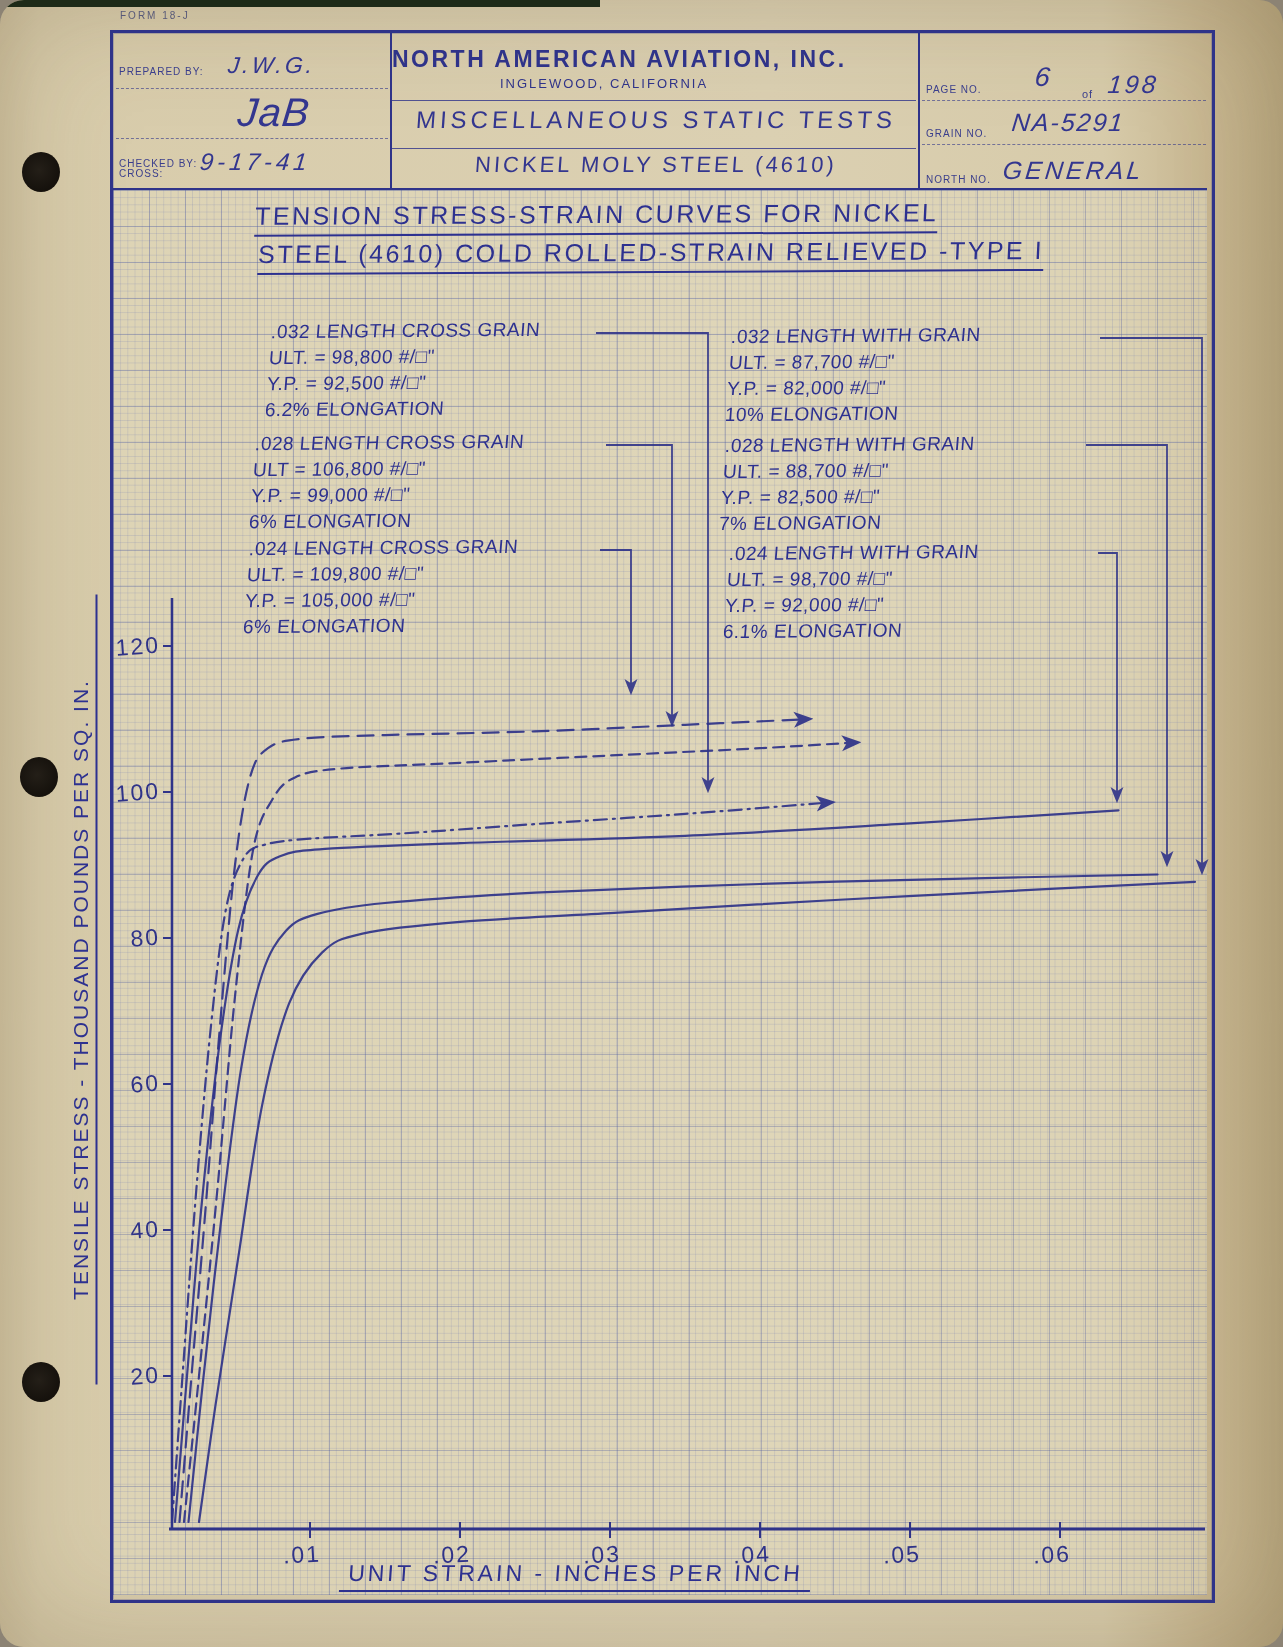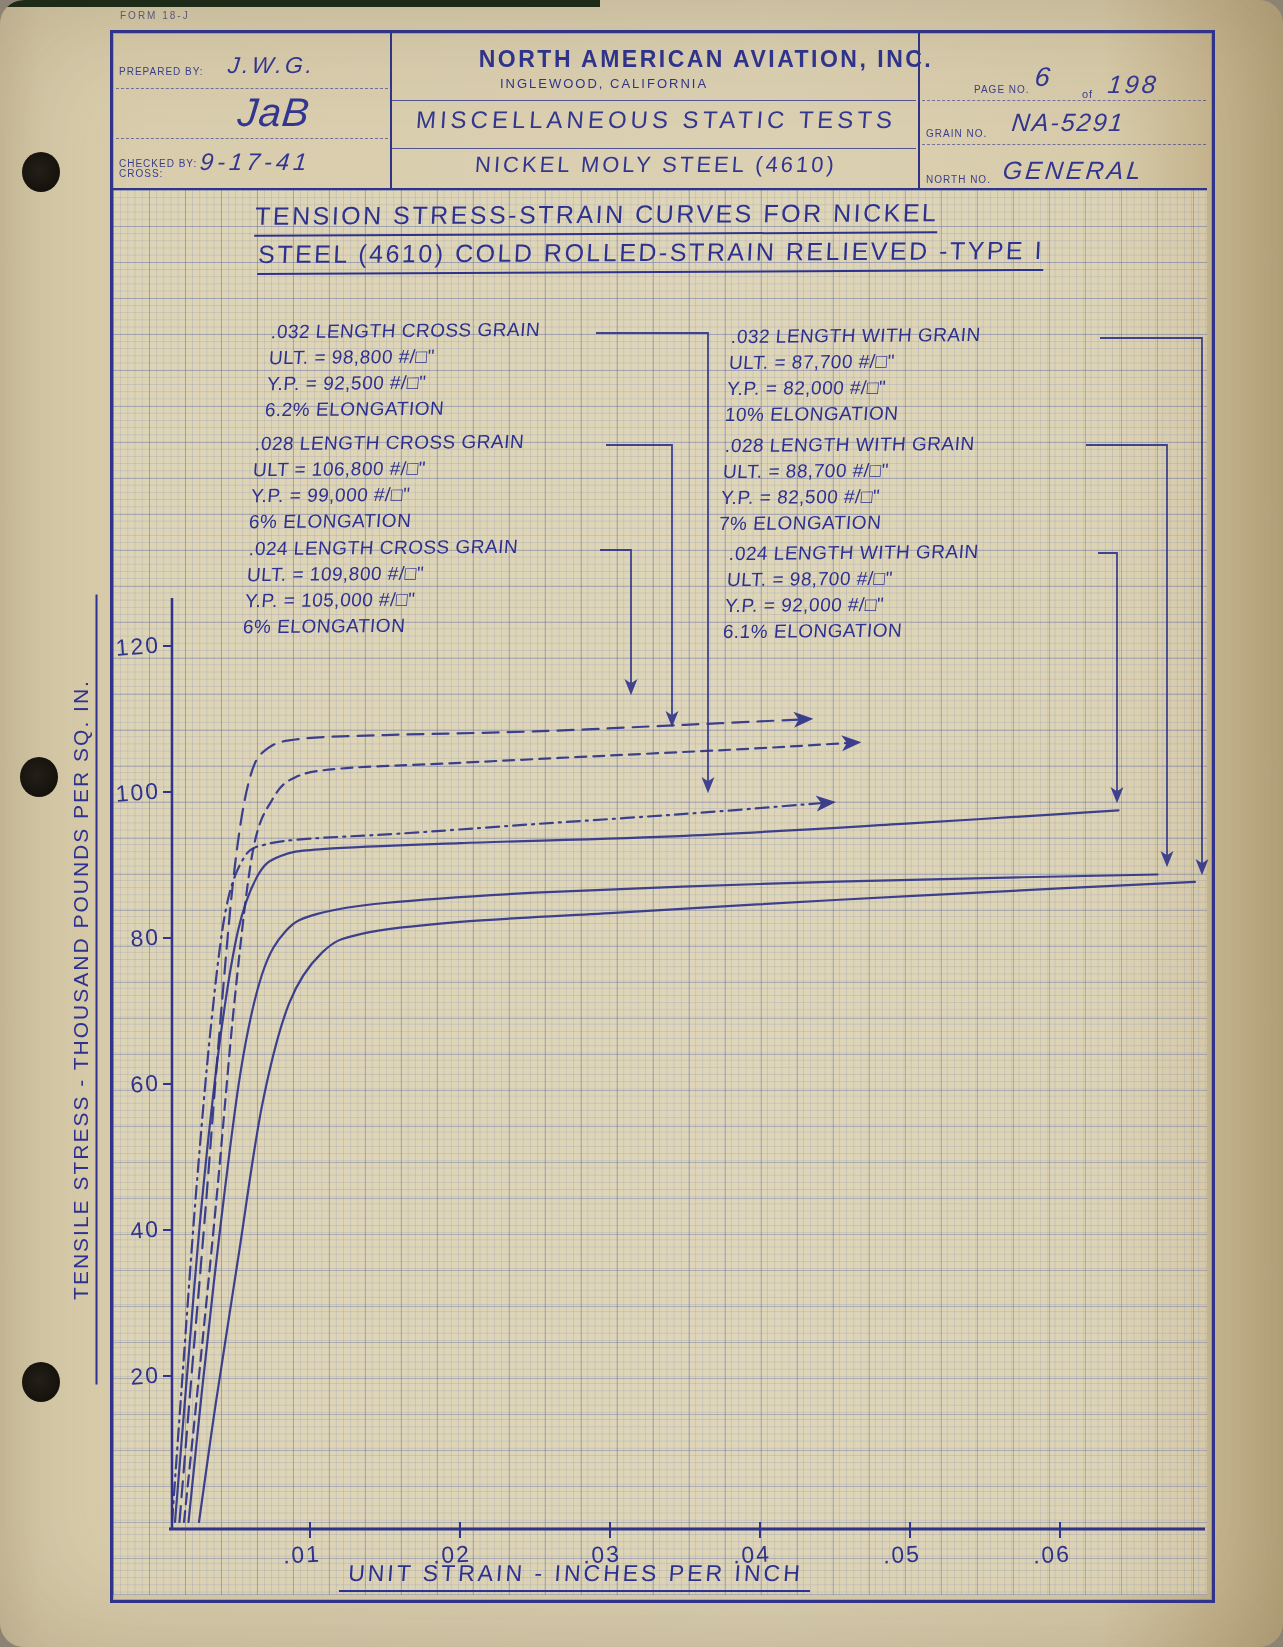--- a/index.html
+++ b/index.html
@@ -14,21 +14,21 @@
   .border-box{position:absolute;left:110px;top:30px;width:1099px;height:1567px;
     border:3px solid #2f3389;box-shadow:inset 0 0 0 1px rgba(47,51,137,.25);}
   
   .hdr-vline{position:absolute;top:30px;height:160px;width:2px;background:#2f3389;}
   .hdr-hline{position:absolute;left:113px;width:1094px;height:0;border-top:2px solid #2f3389;}
   .cell-line{position:absolute;height:0;}
   .dashed{border-top:1px dashed rgba(47,51,137,.6);}
   .solid-thin{border-top:1.5px solid rgba(47,51,137,.8);}
   .lbl{position:absolute;font-size:10px;letter-spacing:1px;color:#3a3e8c;}
   .hw{color:#33368f;font-style:italic;transform:skewX(-6deg);}
-  .company{position:absolute;left:392px;top:46px;width:628px;text-align:center;font-size:23px;font-weight:bold;letter-spacing:2.5px;color:#2f3389;}
+  .company{position:absolute;left:392px;top:46px;width:628px;text-align:left;font-size:23px;font-weight:bold;letter-spacing:2.5px;color:#2f3389;}
   .location{position:absolute;left:392px;top:76px;width:424px;text-align:center;font-size:13px;letter-spacing:2px;color:#2f3389;}
   .testcat{position:absolute;left:392px;top:106px;width:528px;text-align:center;font-size:24px;letter-spacing:4px;color:#33368f;transform:skewX(-4deg);}
   .material{position:absolute;left:392px;top:152px;width:528px;text-align:center;font-size:22px;letter-spacing:3px;color:#33368f;transform:skewX(-4deg);}
   
   .graph-area{position:absolute;left:113px;top:190px;width:1094px;height:1405px;
     background-color:rgba(225,218,190,.55);
     background-image:
       linear-gradient(rgba(82,94,160,.34) 1px,transparent 1px),
       linear-gradient(90deg,rgba(82,94,160,.34) 1px,transparent 1px),
       linear-gradient(rgba(112,122,178,.20) 1px,transparent 1px),
@@ -78,21 +78,21 @@
   <div class="lbl" style="left:119px;top:118px;margin-top:40px;">CHECKED BY:</div>
   <div class="hw" style="position:absolute;left:238px;top:90px;font-size:40px;letter-spacing:1px;">JaB</div>
   <div class="lbl" style="left:119px;top:168px;">CROSS:</div>
   <div class="hw" style="position:absolute;left:200px;top:148px;font-size:24px;letter-spacing:4px;">9-17-41</div>
 
   <div class="company">NORTH AMERICAN AVIATION, INC.</div>
   <div class="location">INGLEWOOD, CALIFORNIA</div>
   <div class="testcat">MISCELLANEOUS STATIC TESTS</div>
   <div class="material">NICKEL MOLY STEEL (4610)</div>
 
-  <div class="lbl" style="left:926px;top:84px;margin-left:48px;">PAGE NO.</div>
+  <div class="lbl" style="left:926px;top:84px;">PAGE NO.</div>
   <div class="hw" style="position:absolute;left:1035px;top:62px;font-size:27px;">6</div>
   <div class="lbl" style="left:1082px;top:88px;font-size:11px;">of</div>
   <div class="hw" style="position:absolute;left:1108px;top:70px;font-size:25px;letter-spacing:3px;">198</div>
   <div class="lbl" style="left:926px;top:128px;">GRAIN NO.</div>
   <div class="hw" style="position:absolute;left:1012px;top:108px;font-size:25px;letter-spacing:2px;">NA-5291</div>
   <div class="lbl" style="left:926px;top:174px;">NORTH NO.</div>
   <div class="hw" style="position:absolute;left:1003px;top:156px;font-size:25px;letter-spacing:3px;">GENERAL</div>
 
   <div class="title-line" style="left:255px;top:200px;">TENSION STRESS-STRAIN CURVES FOR NICKEL</div>
   <div class="title-line" style="left:258px;top:238px;">STEEL (4610) COLD ROLLED-STRAIN RELIEVED -TYPE I</div>

